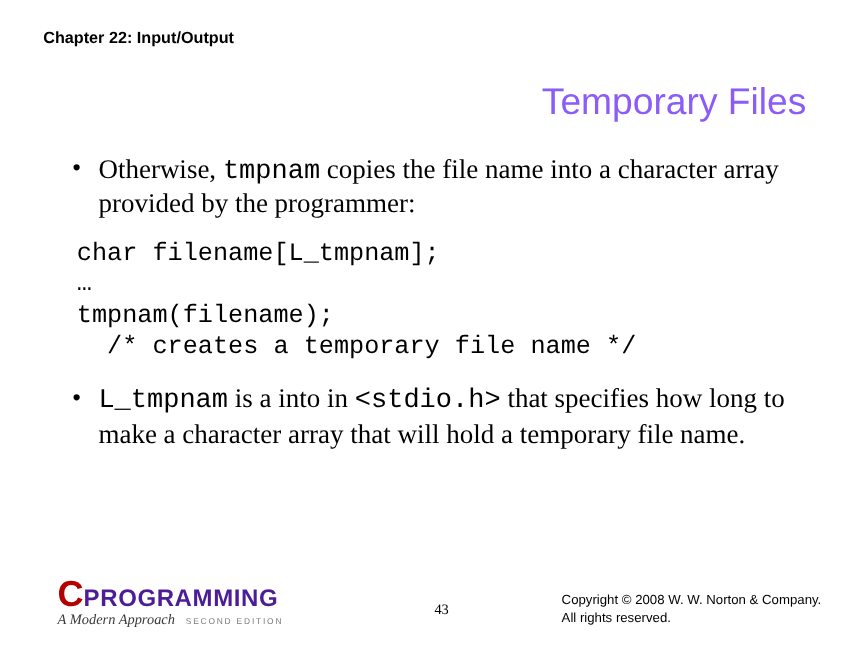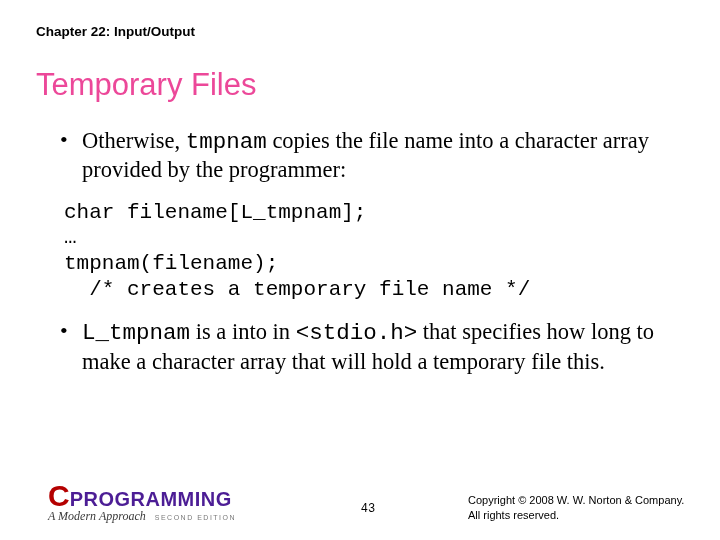--- a/index.html
+++ b/index.html
@@ -20,23 +20,23 @@
     position: relative;
   }
   .chapter {
     font-family: Arial, Helvetica, sans-serif;
     font-weight: bold;
     font-size: 13.5px;
     margin-bottom: 28px;
   }
   .title {
     font-family: Arial, Helvetica, sans-serif;
-    color: #ec4899;
+    color: #8b5cf6;
     font-size: 31px;
-    text-align: left;
+    text-align: right;
     margin-bottom: 24px;
   }
   ul.bullets {
     margin: 16px;
     padding: 0 0 0 6px;
     list-style: none;
   }
   ul.bullets > li {
     font-size: 22.5px;
     line-height: 1.22;
@@ -103,21 +103,21 @@
   }
   .logo-ed {
     font-family: Arial, sans-serif;
     font-size: 7px;
     letter-spacing: 1.5px;
     color: #7a7a7a;
     margin-left: 6px;
     font-style: normal;
   }
   .pagenum {
-    font-family: Liberation Mono, monospace;
+    font-family: Liberation Serif, serif;
     font-size: 12px;
     position: absolute;
     left: 50%;
     transform: translateX(-50%);
     bottom: 6px;
   }
   .copyright {
     font-family: Arial, Helvetica, sans-serif;
     font-size: 11px;
     line-height: 1.3;
@@ -140,21 +140,21 @@
     </li>
   </ul>
 
   <pre class="codeblock">char filename[L_tmpnam];
 …
 tmpnam(filename);
   /* creates a temporary file name */</pre>
 
   <ul class="bullets">
     <li>
-      <span class="code">L_tmpnam</span><span> is a into in </span><span class="code">&lt;stdio.h&gt;</span><span> that specifies how long to make a character array that will hold a temporary file this.</span>
+      <span class="code">L_tmpnam</span><span> is a into in </span><span class="code">&lt;stdio.h&gt;</span><span> that specifies how long to make a character array that will hold a temporary file name.</span>
     </li>
   </ul>
 
   <div class="footer">
     <div class="logo">
       <div class="logo-top">
         <span class="logo-c">C</span>
           <span class="logo-prog">PROGRAMMING</span>
       </div>
       <div class="logo-sub">

